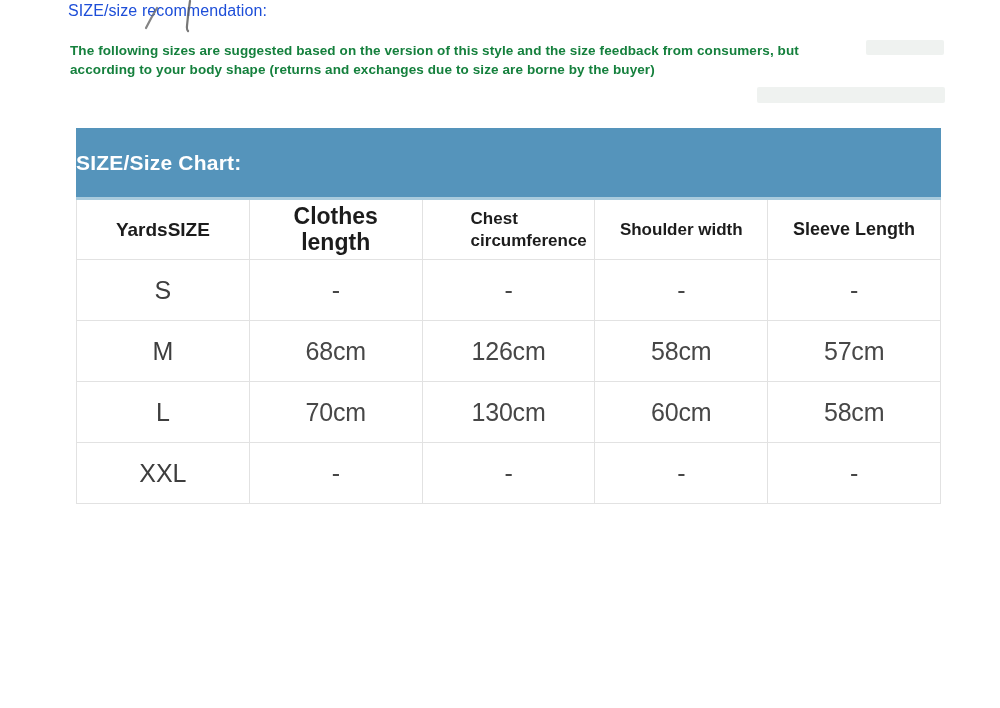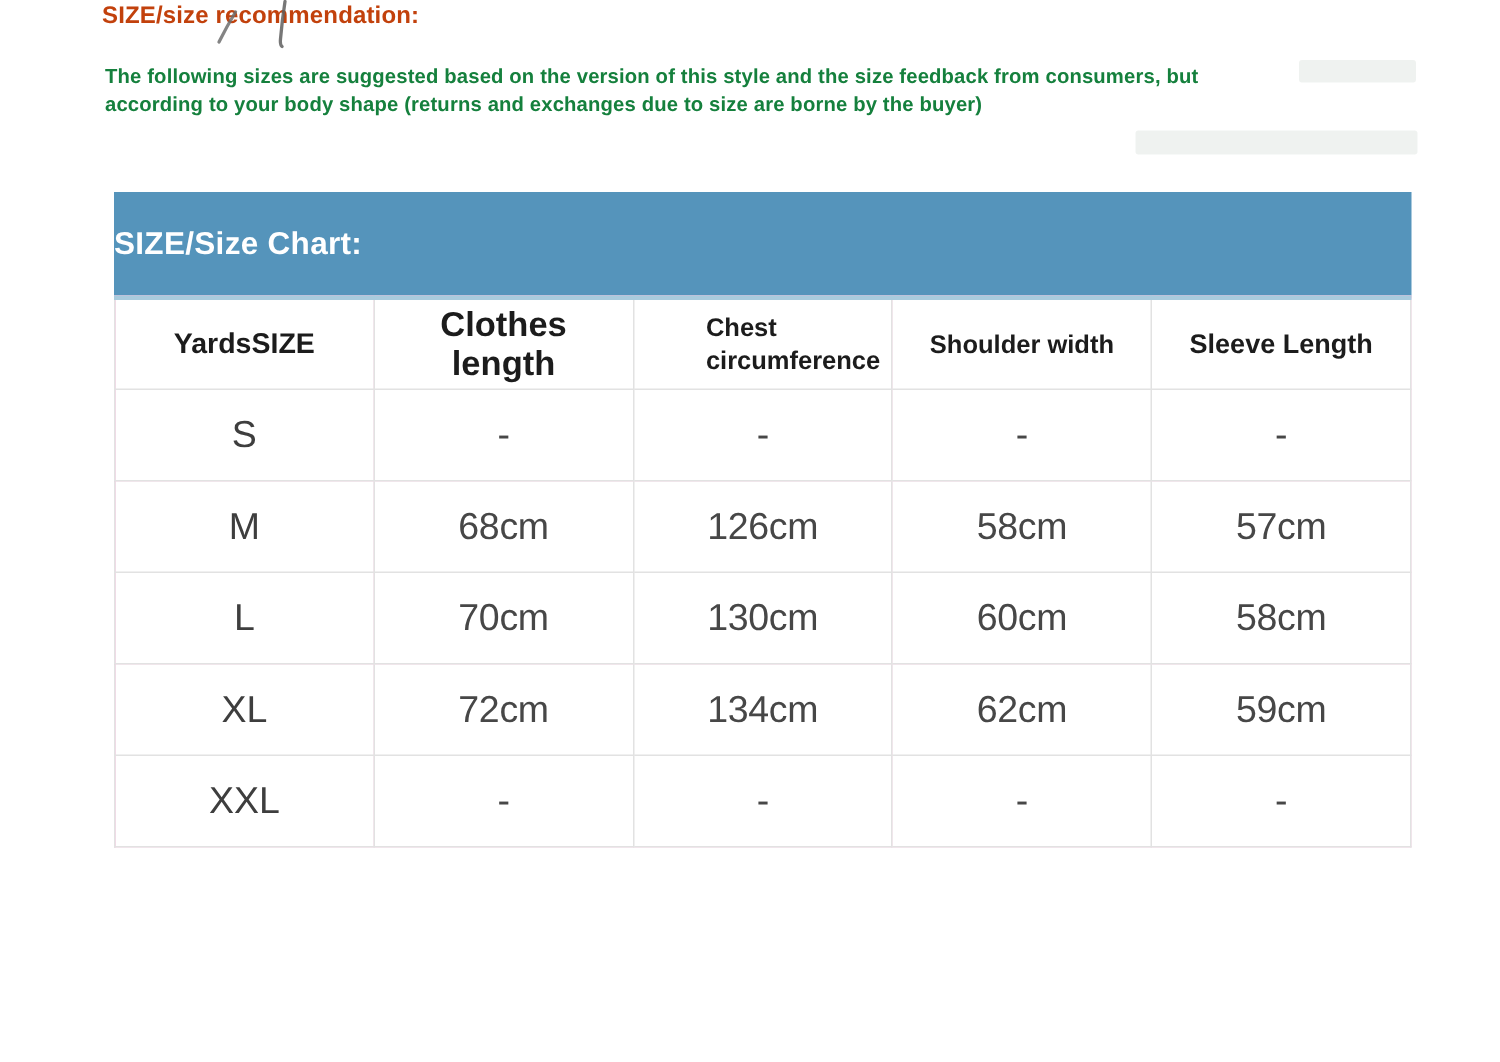--- a/index.html
+++ b/index.html
@@ -11,22 +11,22 @@
     font-family: "Liberation Sans", sans-serif;
     overflow: hidden;
   }
 
   
   .page-heading {
     position: absolute;
     left: 68px;
     top: 2px;
     font-size: 16px;
-    font-weight: bold;
-    color: #c2410c;
+    font-weight: normal;
+    color: #1d4ed8;
     letter-spacing: 0.1px;
     white-space: nowrap;
   }
   .scribble {
     position: absolute;
     left: 138px;
     top: 0px;
     width: 70px;
     height: 34px;
     pointer-events: none;
@@ -158,27 +158,20 @@
         <td class="value-cell">57cm</td>
       </tr>
       <tr>
         <td class="size-label">L</td>
         <td class="value-cell">70cm</td>
         <td class="value-cell">130cm</td>
         <td class="value-cell">60cm</td>
         <td class="value-cell">58cm</td>
       </tr>
       <tr>
-        <td class="size-label">XL</td>
-        <td class="value-cell">72cm</td>
-        <td class="value-cell">134cm</td>
-        <td class="value-cell">62cm</td>
-        <td class="value-cell">59cm</td>
-      </tr>
-      <tr>
         <td class="size-label">XXL</td>
         <td class="value-cell">-</td>
         <td class="value-cell">-</td>
         <td class="value-cell">-</td>
         <td class="value-cell">-</td>
       </tr>
     </tbody>
   </table>
 </div>
 

